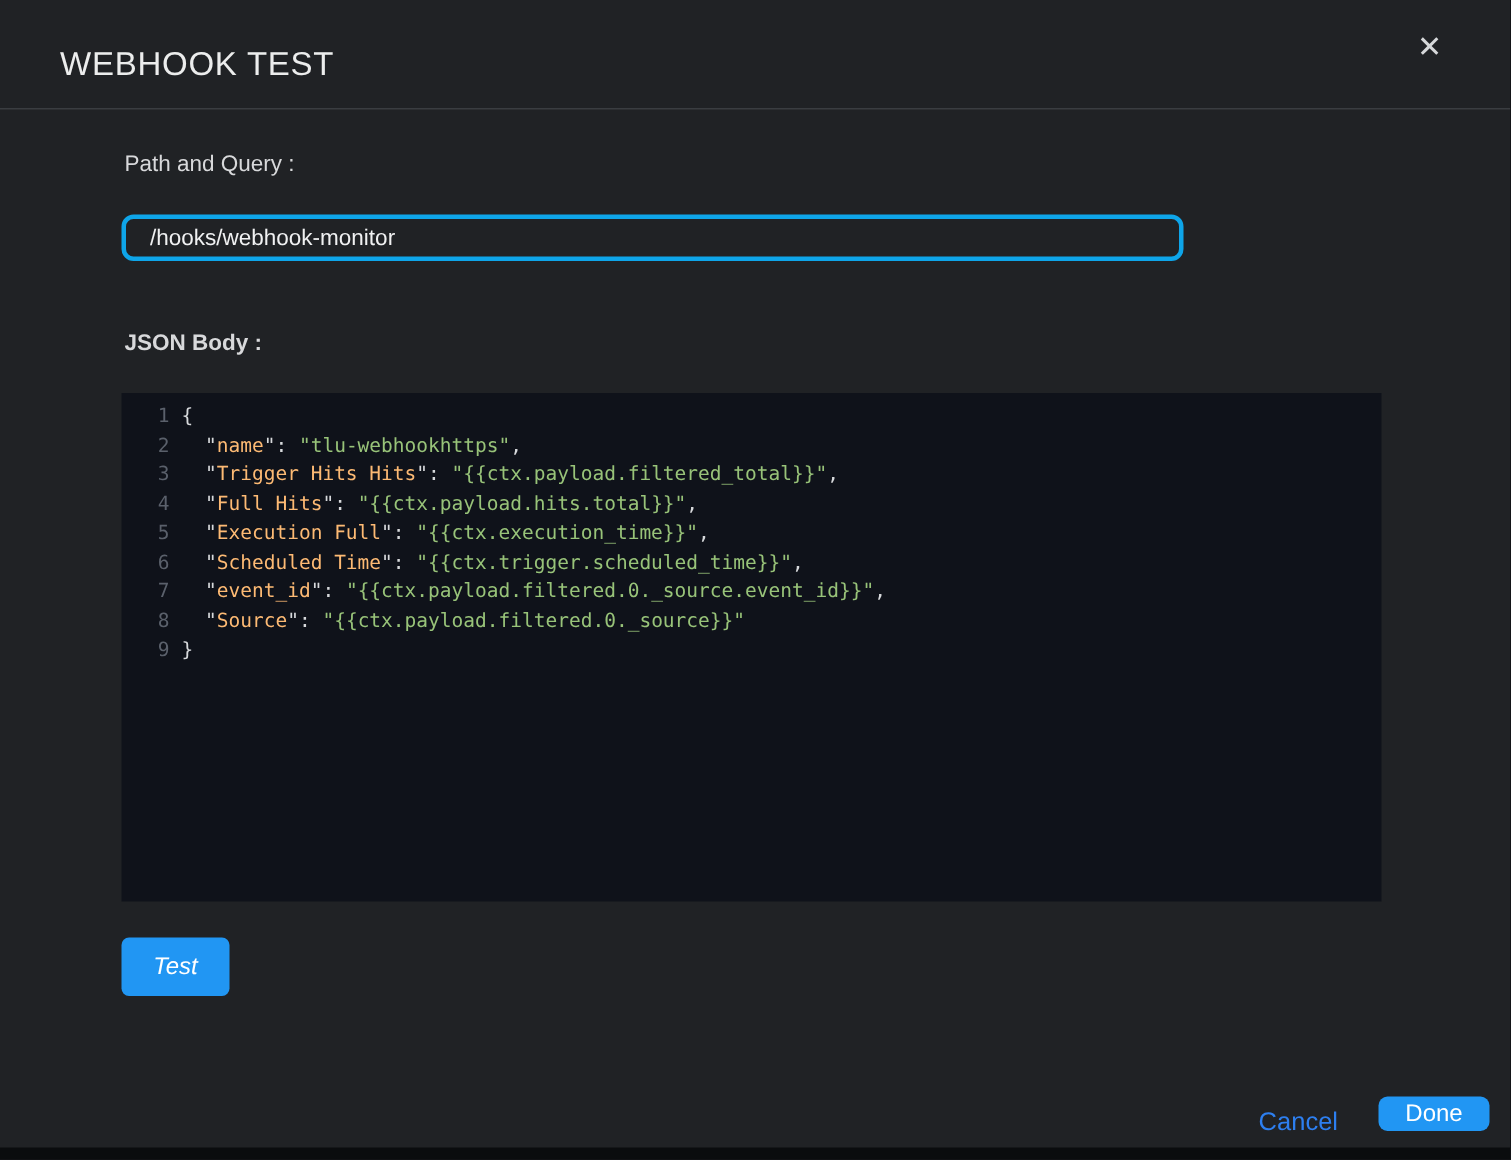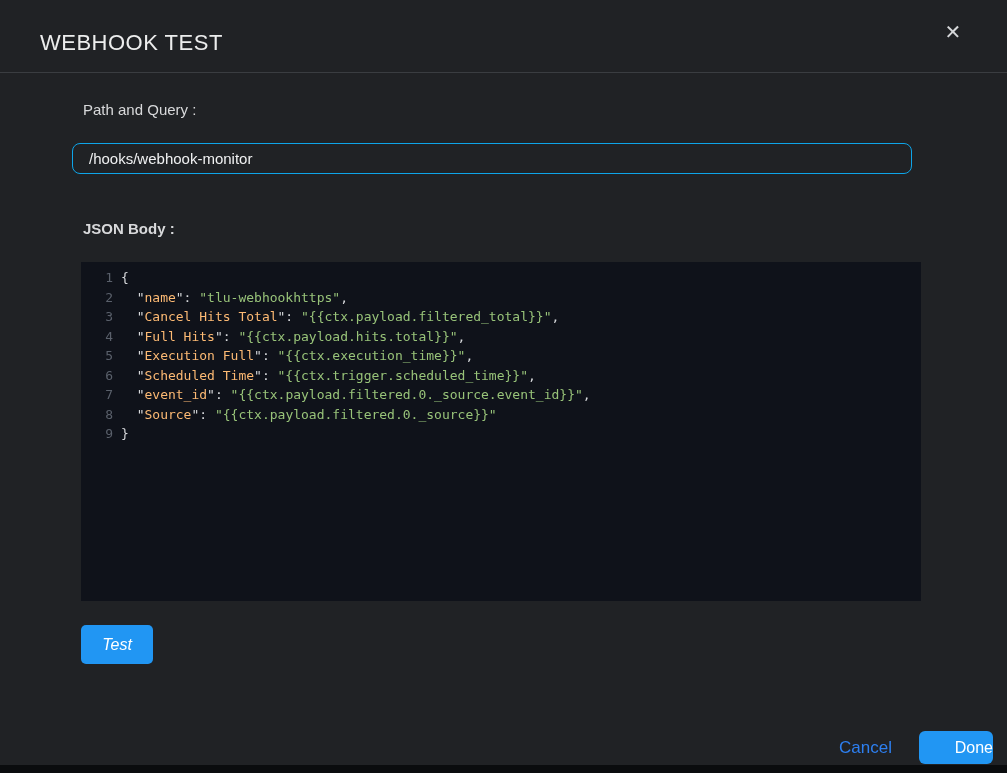--- a/index.html
+++ b/index.html
@@ -51,26 +51,26 @@
     font-size: 15px;
     color: #d8d9db;
     text-align: center;
   }
   .label-path { top: 101px; }
   .label-json { top: 220px; font-weight: bold; }
 
   
   .path-input {
     position: absolute;
-    left: 72px;
+    left: 81px;
     top: 143px;
-    width: 840px;
+    width: 708px;
     height: 31px;
     background: #202225;
-    border: 1px solid #0ea5e9;
+    border: 3px solid #0ea5e9;
     border-radius: 8px;
     padding: 0 16px;
     font-size: 15px;
     color: #f0f1f2;
     font-family: "Liberation Sans", sans-serif;
     outline: none;
   }
 
   
   .json-editor {
@@ -127,29 +127,28 @@
     font-size: 17px;
     color: #2d7ff0;
     cursor: pointer;
     margin-left: 40px;
   }
   .done-btn {
     position: absolute;
     right: 14px;
     top: 731px;
     width: 74px;
-    height: 33px;
+    height: 23px;
     background: #2196f3;
     color: #ffffff;
     border: none;
     border-radius: 6px;
     font-size: 16px;
     font-family: "Liberation Sans", sans-serif;
     cursor: pointer;
-    text-align: right;
   }
 
   
   .bottom-strip {
     position: absolute;
     left: 0; right: 0; bottom: 0;
     height: 8px;
     background: #0a0c0e;
   }
 </style>
@@ -166,21 +165,21 @@
   <div class="field-label label-path">Path and Query :</div>
 
   <input class="path-input" type="text" value="/hooks/webhook-monitor" style="">
 
   <div class="field-label label-json">JSON Body :</div>
 
   <div class="json-editor">
     <div>
         <div class="code-line"><span class="gutter">1</span><span class="code-text"><span class="tok-pun">{</span></span></div>
         <div class="code-line"><span class="gutter">2</span><span class="code-text"><span class="tok-pun">  "</span><span class="tok-key">name</span><span class="tok-pun">": </span><span class="tok-str">"tlu-webhookhttps"</span><span class="tok-pun">,</span></span></div>
-        <div class="code-line"><span class="gutter">3</span><span class="code-text"><span class="tok-pun">  "</span><span class="tok-key">Cancel Hits Total</span><span class="tok-pun">": </span><span class="tok-str">"{{ctx.payload.filtered_total}}"</span><span class="tok-pun">,</span></span></div>
+        <div class="code-line"><span class="gutter">3</span><span class="code-text"><span class="tok-pun">  "</span><span class="tok-key">Trigger Hits Hits</span><span class="tok-pun">": </span><span class="tok-str">"{{ctx.payload.filtered_total}}"</span><span class="tok-pun">,</span></span></div>
         <div class="code-line"><span class="gutter">4</span><span class="code-text"><span class="tok-pun">  "</span><span class="tok-key">Full Hits</span><span class="tok-pun">": </span><span class="tok-str">"{{ctx.payload.hits.total}}"</span><span class="tok-pun">,</span></span></div>
         <div class="code-line"><span class="gutter">5</span><span class="code-text"><span class="tok-pun">  "</span><span class="tok-key">Execution Full</span><span class="tok-pun">": </span><span class="tok-str">"{{ctx.execution_time}}"</span><span class="tok-pun">,</span></span></div>
         <div class="code-line"><span class="gutter">6</span><span class="code-text"><span class="tok-pun">  "</span><span class="tok-key">Scheduled Time</span><span class="tok-pun">": </span><span class="tok-str">"{{ctx.trigger.scheduled_time}}"</span><span class="tok-pun">,</span></span></div>
         <div class="code-line"><span class="gutter">7</span><span class="code-text"><span class="tok-pun">  "</span><span class="tok-key">event_id</span><span class="tok-pun">": </span><span class="tok-str">"{{ctx.payload.filtered.0._source.event_id}}"</span><span class="tok-pun">,</span></span></div>
         <div class="code-line"><span class="gutter">8</span><span class="code-text"><span class="tok-pun">  "</span><span class="tok-key">Source</span><span class="tok-pun">": </span><span class="tok-str">"{{ctx.payload.filtered.0._source}}"</span></span></div>
         <div class="code-line"><span class="gutter">9</span><span class="code-text"><span class="tok-pun">}</span></span></div>
       </div>
   </div>
 
   <button class="test-btn">Test</button>

